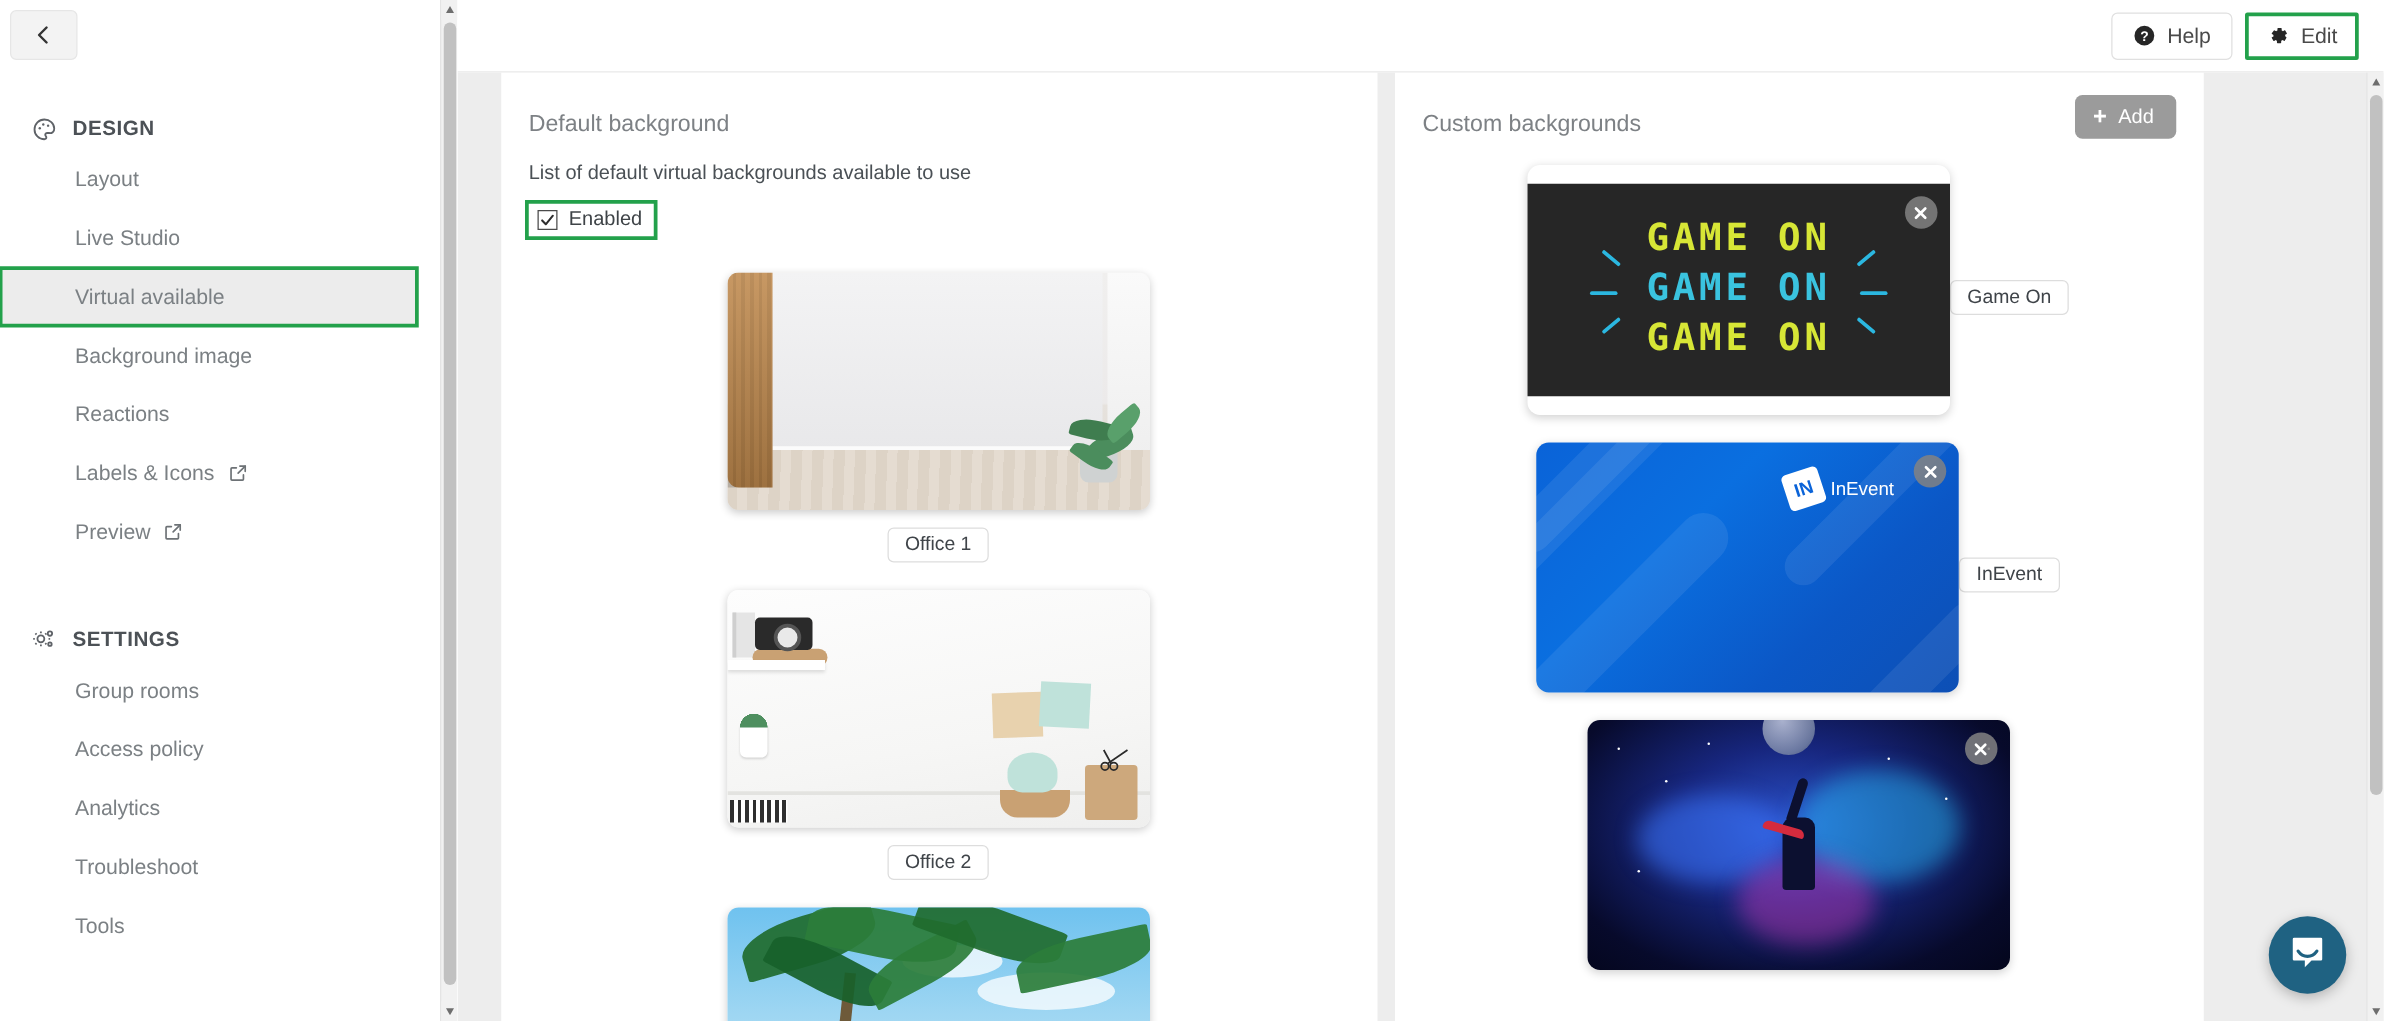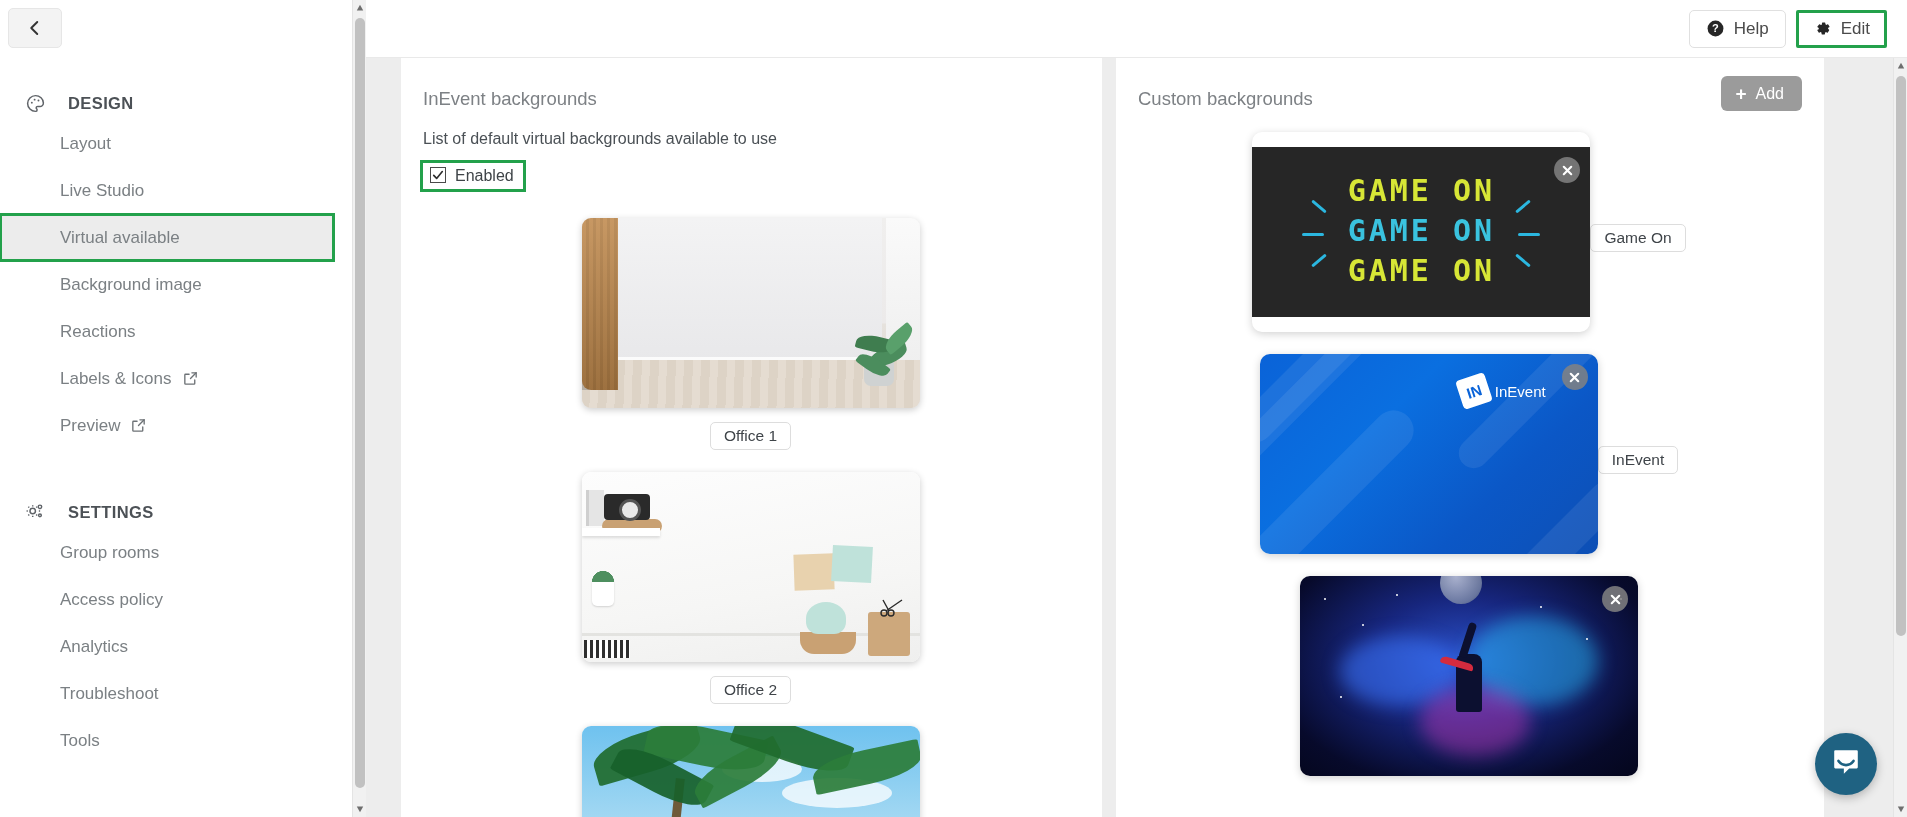--- a/index.html
+++ b/index.html
@@ -28,21 +28,21 @@
     border: 1px solid #e6e6e6;
     border-radius: 5px;
     display: flex; align-items: center; justify-content: center;
     cursor: pointer;
   }
   .back-btn svg { display:block; }
 
   .nav { position: absolute; top: 68px; left: 0; width: 366px; }
 
   .nav-section-head {
-    display: flex; align-items: center; gap: 22px;
+    display: flex; align-items: center; gap: 12px;
     padding: 0 0 0 24px;
     height: 34px;
     margin-top: 18px;
   }
   .nav-section-head .ico { width: 22px; height: 22px; display:flex; align-items:center; justify-content:center; color:#5f6368; }
   .nav-section-title {
     font-size: 16.5px; letter-spacing: .4px;
     color: #4c5156; font-weight: 600;
   }
 
@@ -124,34 +124,34 @@
     gap: 14px;
     overflow: hidden;
   }
 
   .panel {
     background: #ffffff;
     position: relative;
     overflow: hidden;
   }
   .panel.left { width: 701px; margin-left: 35px; }
-  .panel.right { width: 708px; }
+  .panel.right { width: 647px; }
 
   .panel-inner { padding: 30px 24px 0 22px; height: 100%; }
 
   .panel-title {
     font-size: 18.5px; color: #7d8185; font-weight: 400;
     margin-bottom: 20px;
   }
   .panel-sub {
     font-size: 16px; color: #4a5055; margin-bottom: 12px;
   }
 
   .enabled-wrap {
-    display: inline-flex; gap: 9px;
+    display: inline-flex; align-items: center; gap: 9px;
     border: 3.5px solid #23a14b;
     padding: 4px 9px 4px 7px;
     margin-left: -3px;
     cursor: pointer;
   }
   .cb {
     width: 16px; height: 16px; border: 1.4px solid #4a4a4a;
     display: flex; align-items: center; justify-content: center;
     background: #fff;
   }
@@ -432,21 +432,21 @@
           </svg>
         </span>
         <span>Edit</span>
       </div>
     </header>
 
     <div class="content">
 
       <div class="panel left">
         <div class="panel-inner">
-          <div class="panel-title">InEvent backgrounds</div>
+          <div class="panel-title">Default background</div>
           <div class="panel-sub">List of default virtual backgrounds available to use</div>
 
           <div class="enabled-wrap">
             <span class="cb">
               <svg width="12" height="12" viewBox="0 0 14 14" fill="none" stroke="#2d2d2d" stroke-width="1.9" stroke-linecap="round" stroke-linejoin="round">
                 <polyline points="2,7.4 5.4,11 12,3"></polyline>
               </svg>
             </span>
             <span class="enabled-label">Enabled</span>
           </div>

